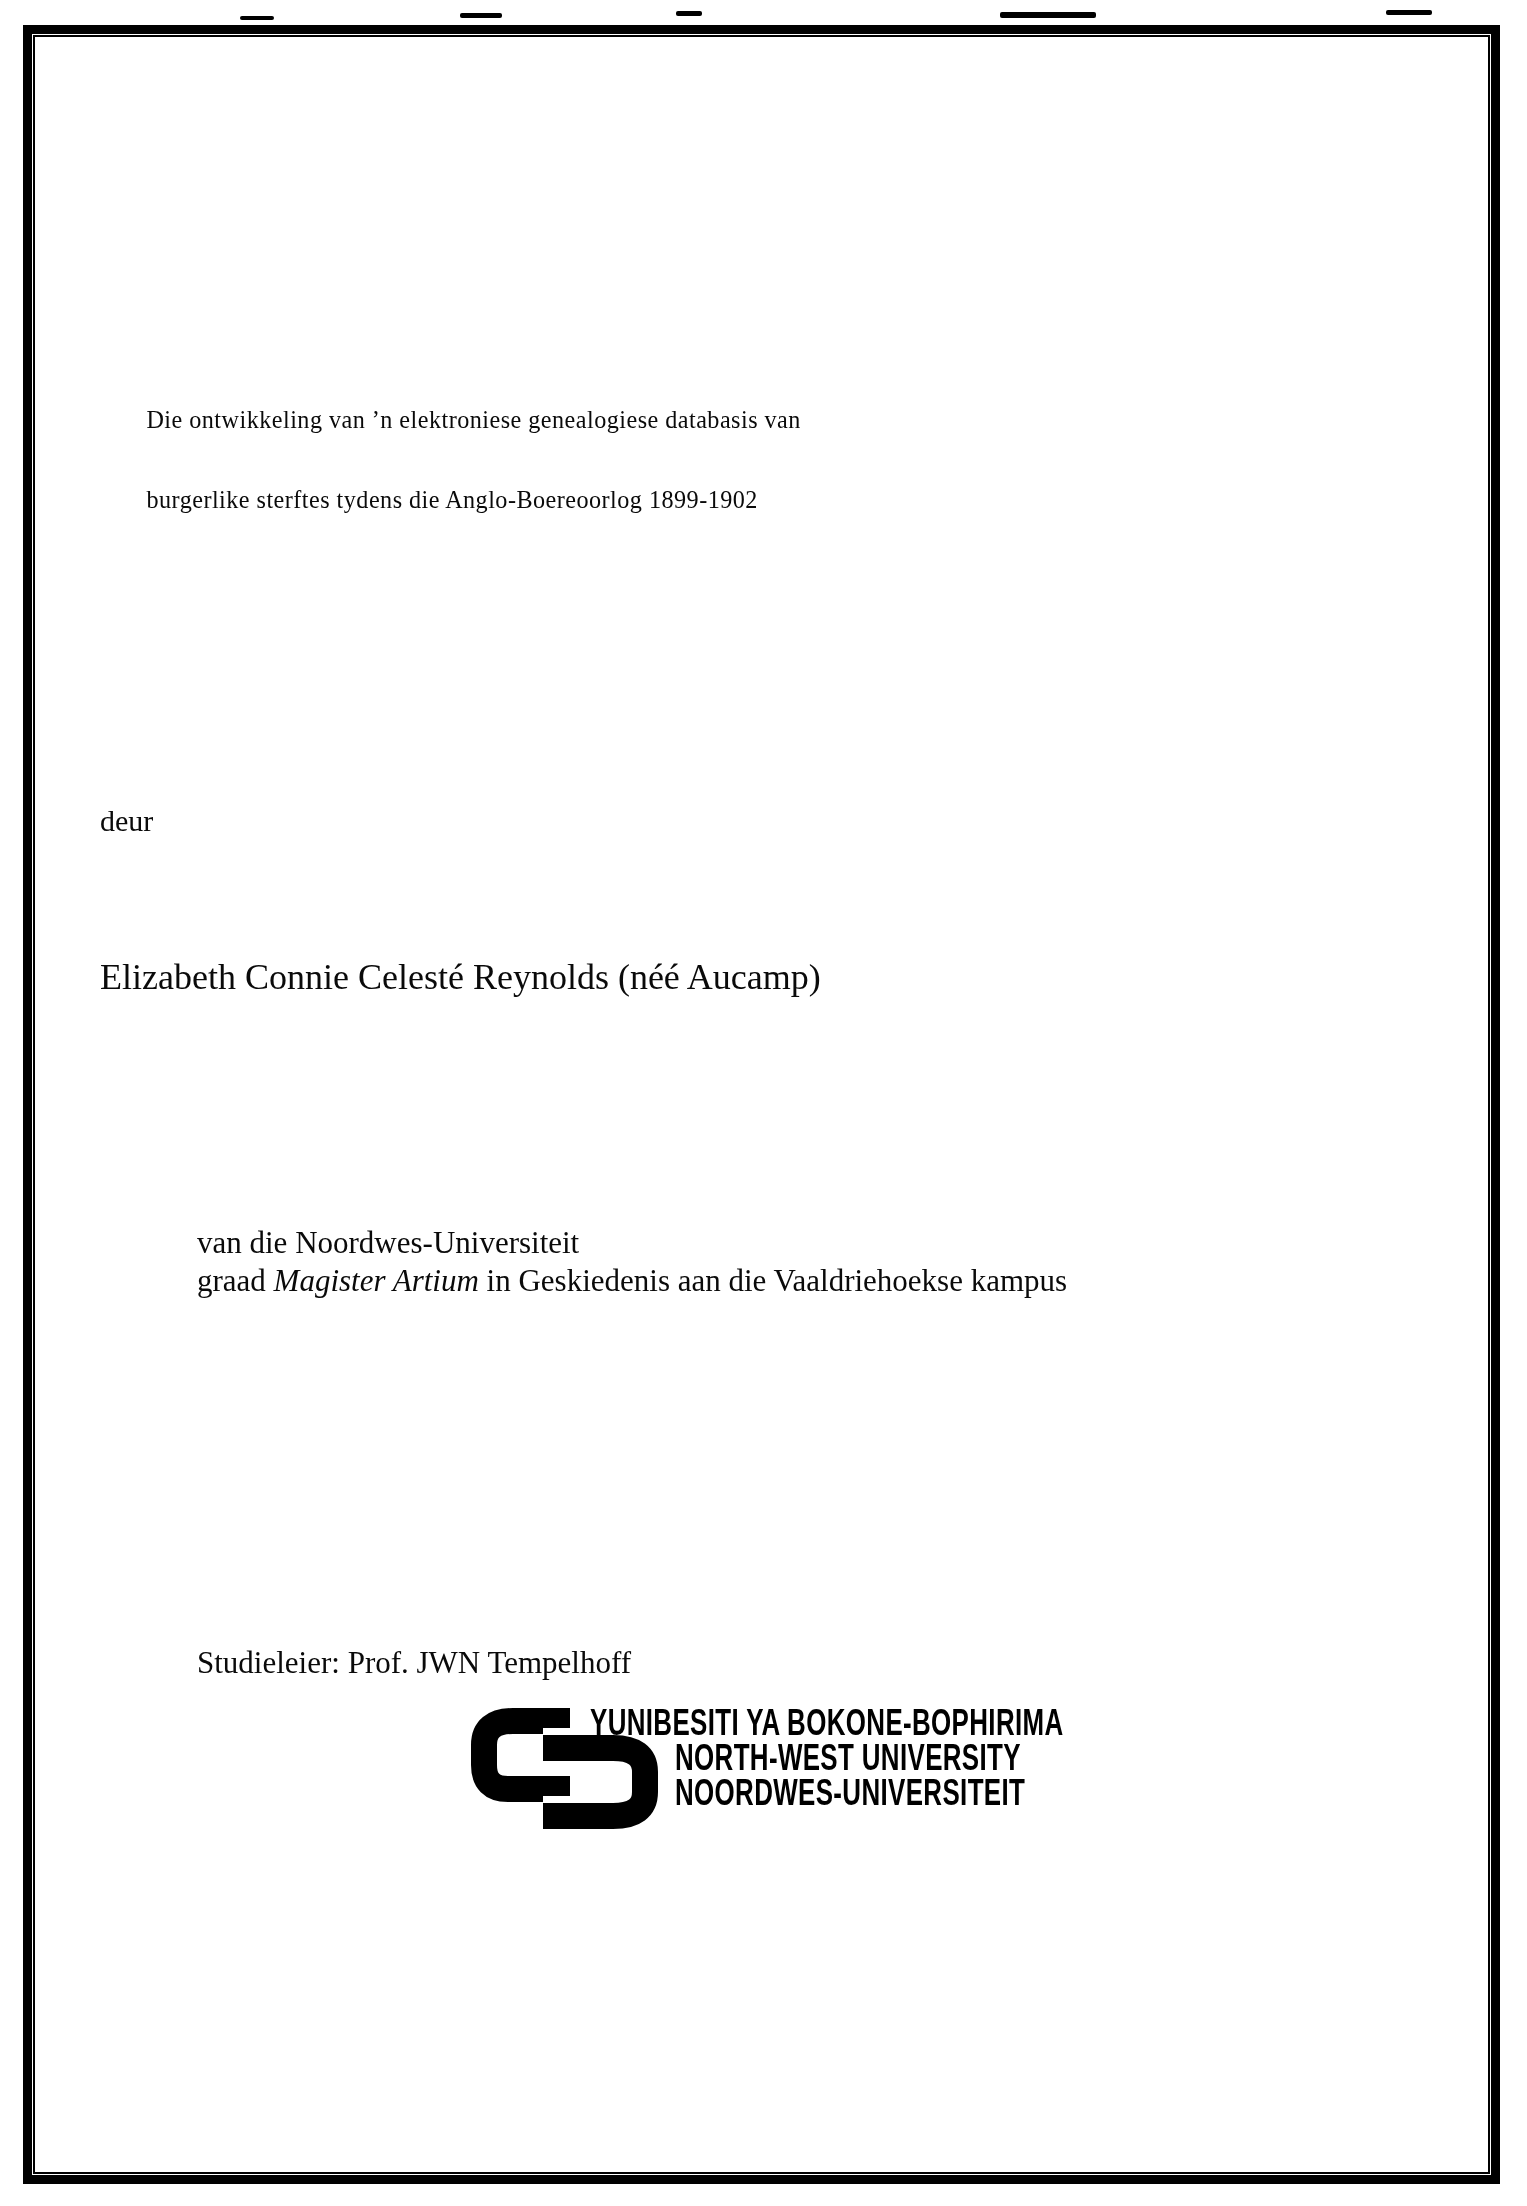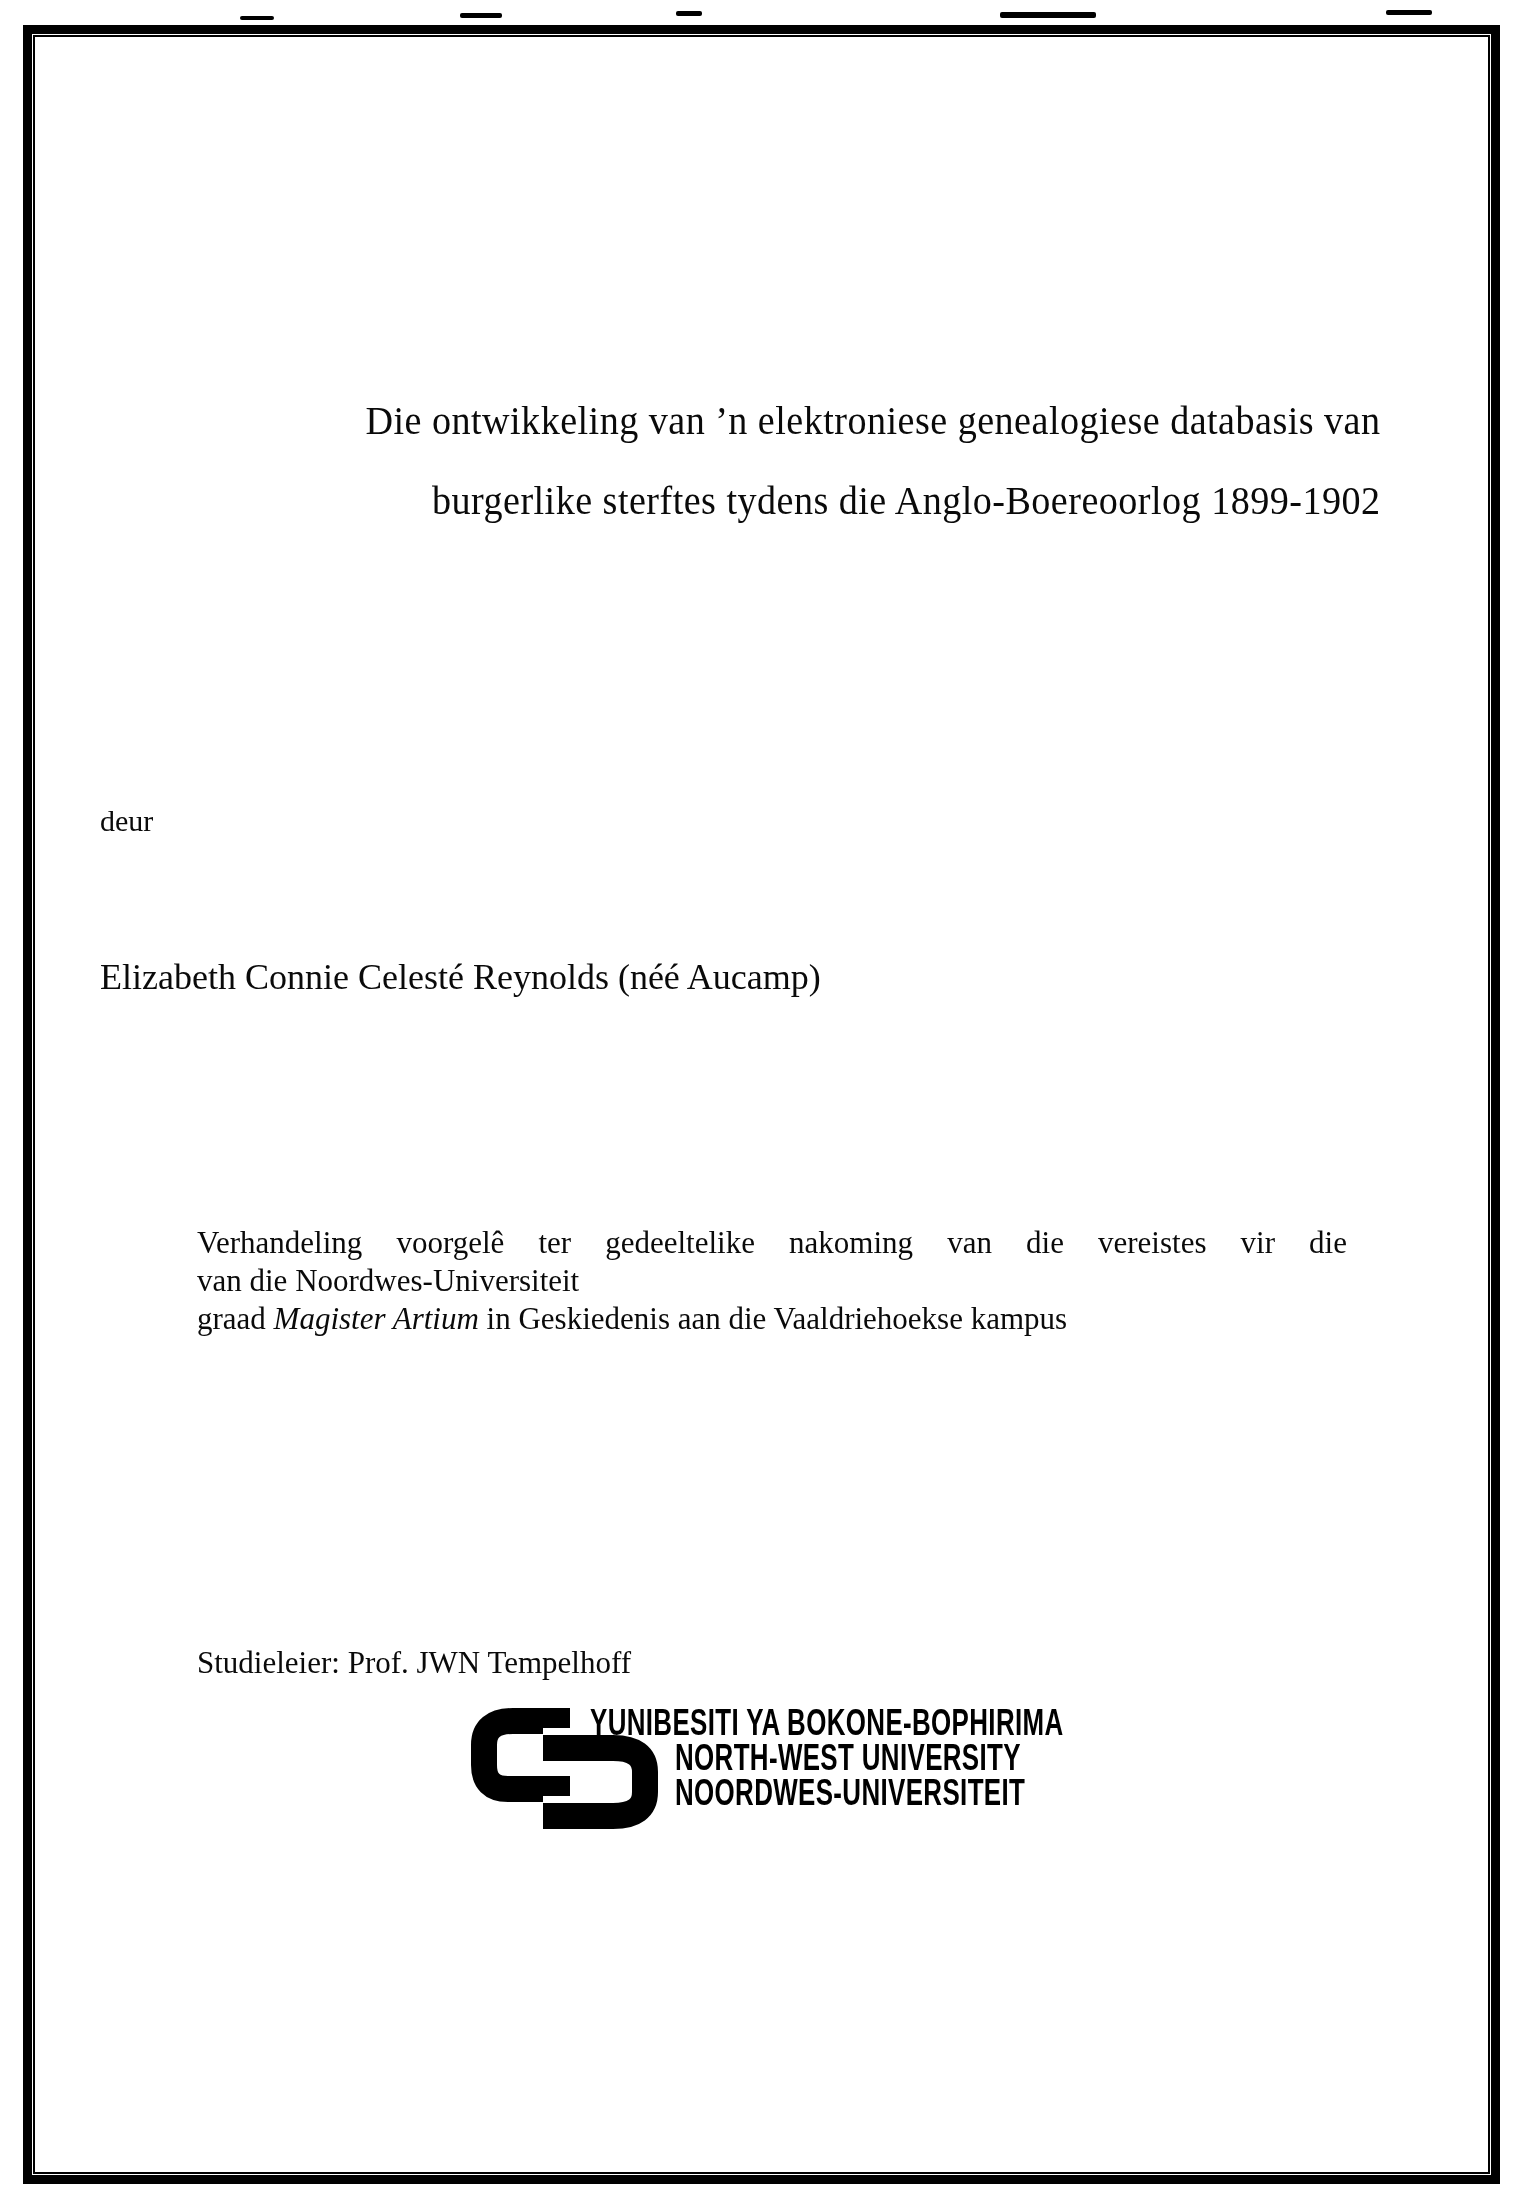--- a/index.html
+++ b/index.html
@@ -20,22 +20,22 @@
   }
   .frame-inner{
     position:absolute;inset:1px;
     border:2px solid #000;
   }
   
   .artifact{position:absolute;background:#000;border-radius:2px;}
 
   .title-block{
     position:absolute;left:100px;top:380px;width:1327px;
-    text-align:right;
-    font-size:41px;line-height:80px;
+    text-align:left;
+    font-size:26px;line-height:80px;
     letter-spacing:0.5px;
   }
   .title-line{transform:scaleX(0.93);transform-origin:center;}
 
   .byline{
     position:absolute;left:100px;top:804px;width:1327px;
     font-size:30px;line-height:34px;
   }
   .author{
     position:absolute;left:100px;top:957px;width:1327px;
@@ -83,21 +83,20 @@
   <div class="title-block">
     <div class="title-line">Die ontwikkeling van ’n elektroniese genealogiese databasis van</div>
     <div class="title-line">burgerlike sterftes tydens die Anglo-Boereoorlog 1899-1902</div>
   </div>
 
   <div class="byline">deur</div>
 
   <div class="author">Elizabeth Connie Celesté Reynolds (néé Aucamp)</div>
 
   <div class="declaration">
-    <div class="decl-line1">Verhandeling voorgelê ter gedeeltelike nakoming van die vereistes vir die</div>
     <div>van die Noordwes-Universiteit</div>
     <div><span>graad </span><span class="decl-italic">Magister Artium</span><span> in Geskiedenis aan die Vaaldriehoekse kampus</span></div>
   </div>
 
   <div class="credits">
     <div>Studieleier: Prof. JWN Tempelhoff</div>
   </div>
 
   <div class="logo">
     <svg class="logo-mark" width="205" height="140" viewBox="0 0 205 140">

